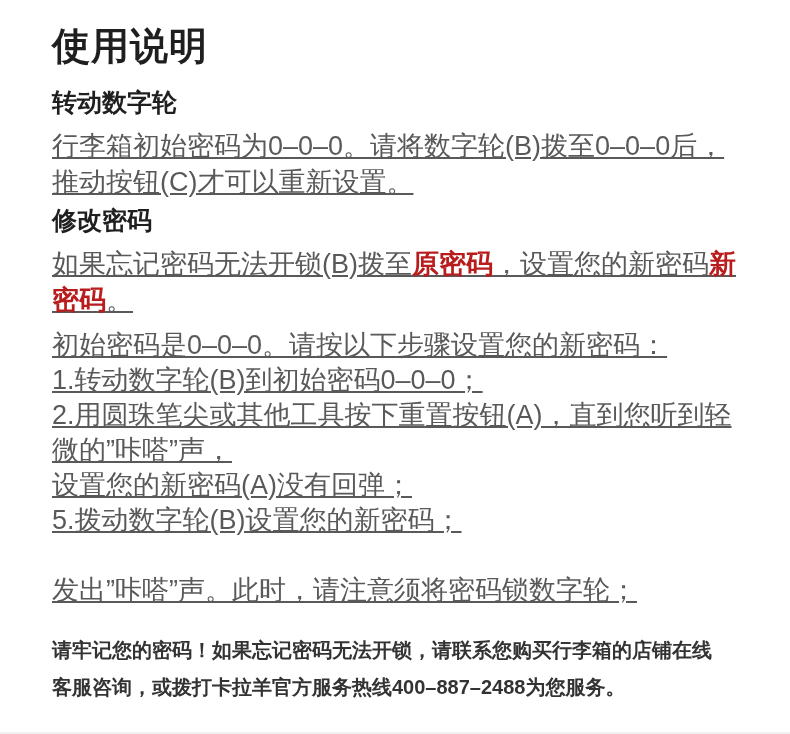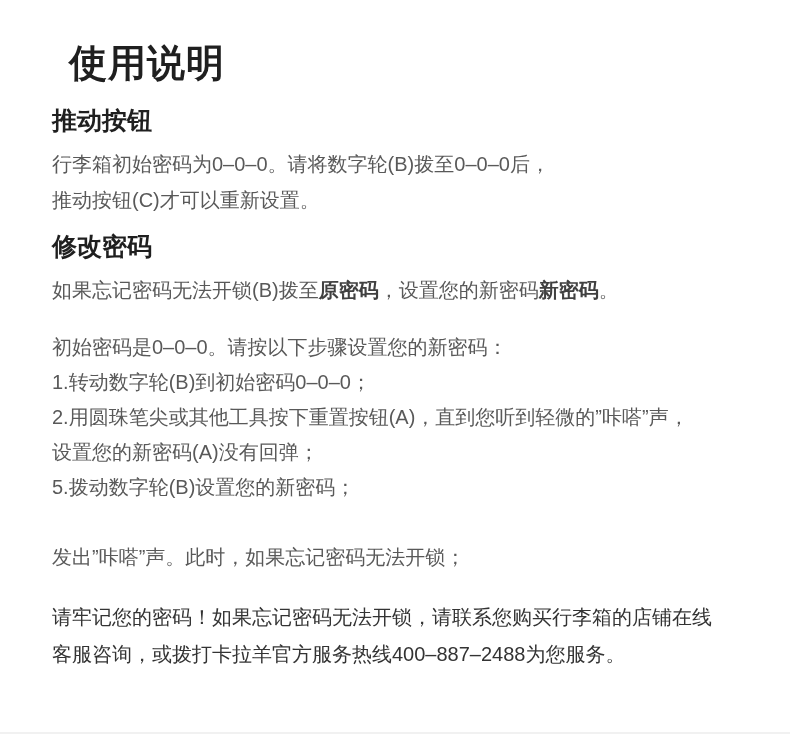--- a/index.html
+++ b/index.html
@@ -9,96 +9,97 @@
     height: 734px;
     background: #ffffff;
     font-family: "Liberation Sans", "DejaVu Sans", sans-serif;
     overflow: hidden;
     position: relative;
   }
   .page {
     padding: 22px 52px 0 52px;
   }
   .page-title {
-    margin: 17px;
+    margin: 0;
     font-size: 38px;
     line-height: 48px;
     font-weight: 700;
     color: #1f1f1f;
     letter-spacing: 1px;
   }
   .section-heading {
     margin: 16px 0 10px 0;
     font-size: 25px;
     line-height: 32px;
     font-weight: 700;
     color: #1f1f1f;
   }
   .section-heading.second {
-    margin-top: 12px;
+    margin-top: 4px;
   }
   .body-text {
     margin: 0;
-    font-size: 20px;
+    font-size: 27px;
     line-height: 36px;
     color: #595959;
     font-weight: 400;
+    text-decoration: underline;
   }
   .steps-block {
-    margin-top: 22px;
+    margin-top: 10px;
     line-height: 35px;
   }
   .emph {
-    color: #404040;
+    color: #b91c1c;
     font-weight: 700;
   }
   .warning-text {
     margin: 24px 0 0 0;
     font-size: 20px;
     line-height: 37px;
     color: #333333;
-    font-weight: 400;
+    font-weight: 700;
   }
   .bottom-divider {
     position: absolute;
     left: 0;
     bottom: 0;
     width: 100%;
     height: 0;
     border-top: 2px solid #f1f1f1;
   }
 </style>
 </head>
 <body>
 
 <div class="page">
 
   <h1 class="page-title">使用说明</h1>
 
-  <h2 class="section-heading">推动按钮</h2>
+  <h2 class="section-heading">转动数字轮</h2>
 
   <p class="body-text">
     <span>行李箱初始密码为0–0–0。请将数字轮(B)拨至0–0–0后，</span><br>
     <span>推动按钮(C)才可以重新设置。</span>
   </p>
 
   <h2 class="section-heading second">修改密码</h2>
 
   <p class="body-text">
     <span>如果忘记密码无法开锁(B)拨至</span><span class="emph">原密码</span><span>，设置您的新密码</span><span class="emph">新密码</span><span>。</span>
   </p>
 
   <p class="body-text steps-block">
     <span>初始密码是0–0–0。请按以下步骤设置您的新密码：</span><br>
     <span>1.转动数字轮(B)到初始密码0–0–0；</span><br>
     <span>2.用圆珠笔尖或其他工具按下重置按钮(A)，直到您听到轻微的”咔嗒”声，</span><br>
     <span>设置您的新密码(A)没有回弹；</span><br>
     <span>5.拨动数字轮(B)设置您的新密码；</span><br>
     <br>
-    <span>发出”咔嗒”声。此时，如果忘记密码无法开锁；</span>
+    <span>发出”咔嗒”声。此时，请注意须将密码锁数字轮；</span>
   </p>
 
   <p class="warning-text">
     <span>请牢记您的密码！如果忘记密码无法开锁，请联系您购买行李箱的店铺在线</span><br>
     <span>客服咨询，或拨打卡拉羊官方服务热线400–887–2488为您服务。</span>
   </p>
 
 </div>
 
 <div class="bottom-divider"></div>

